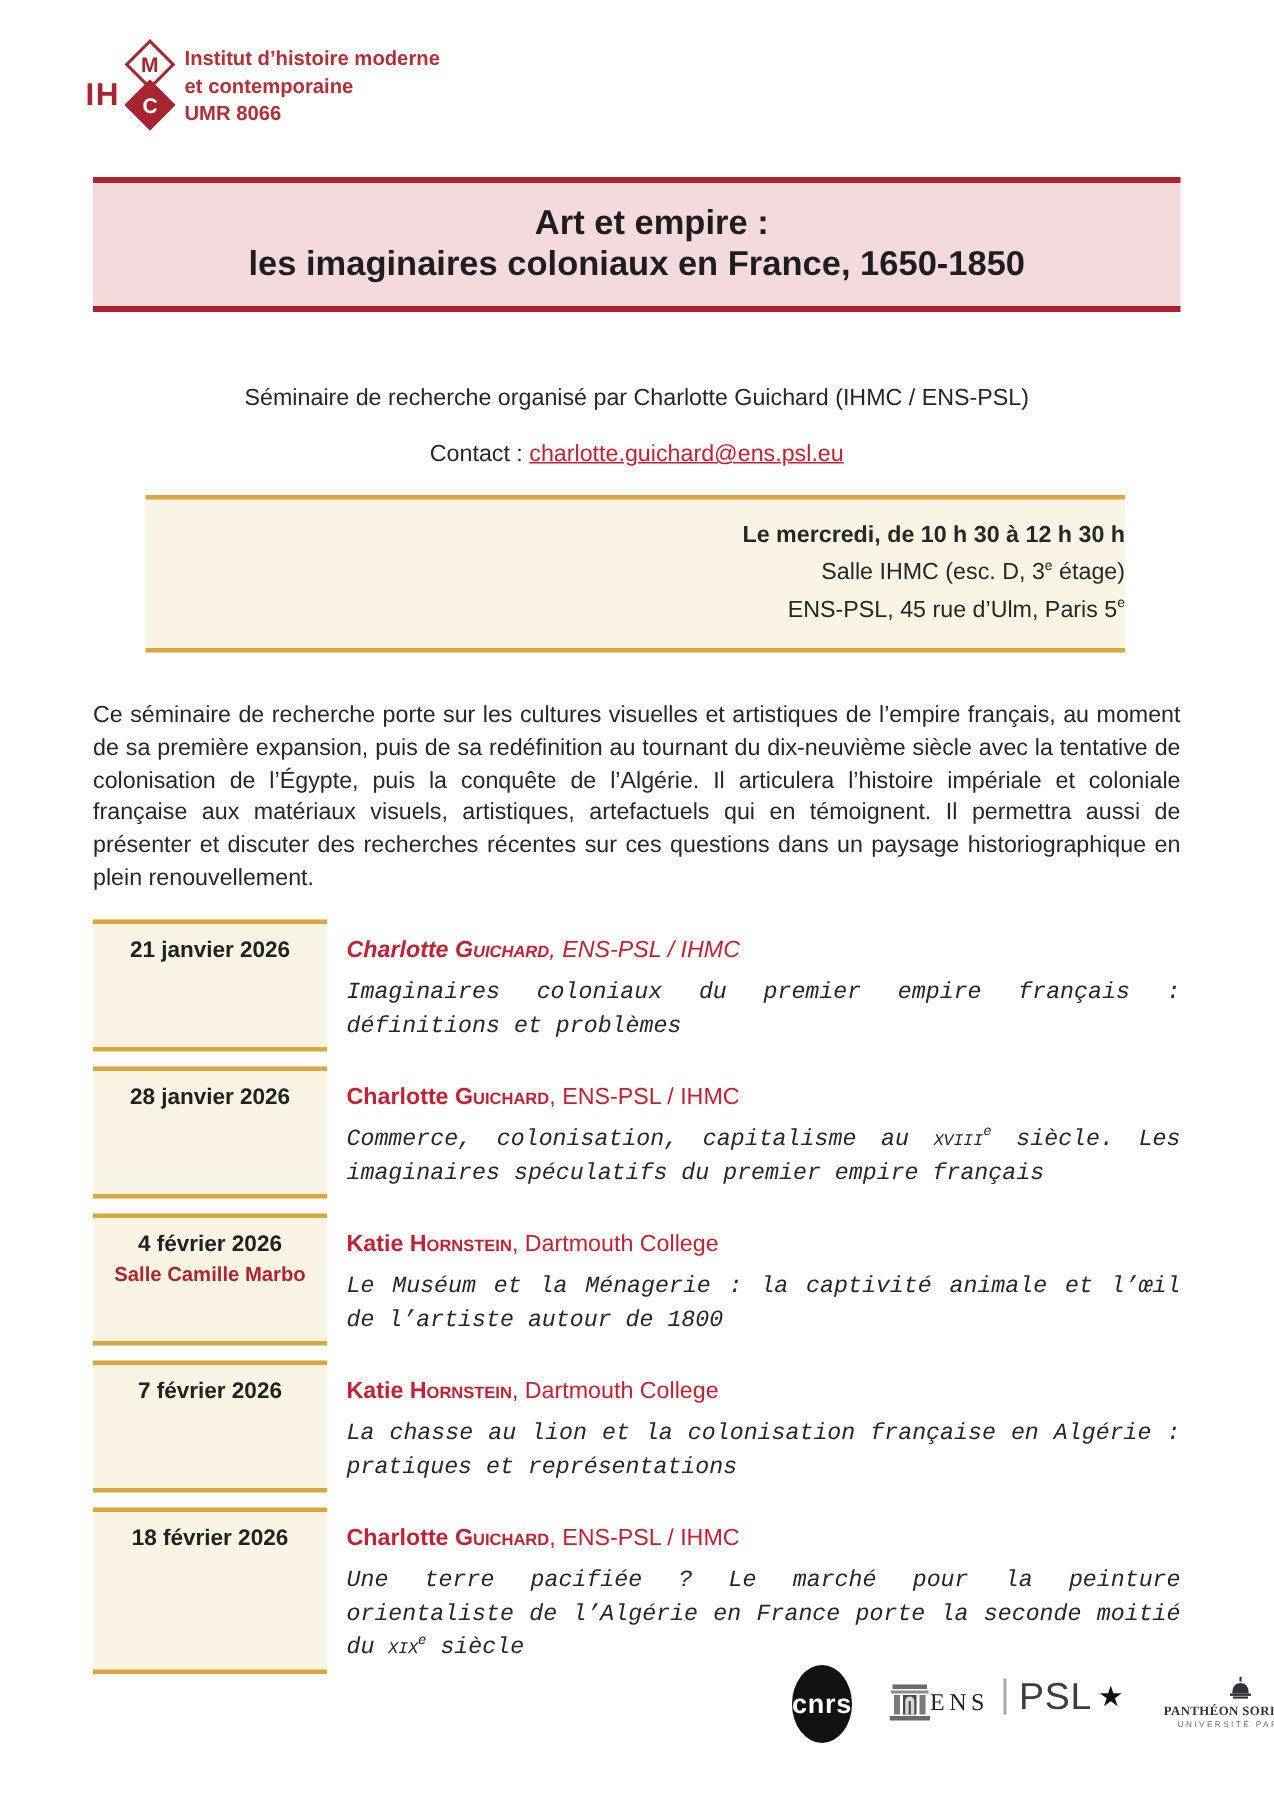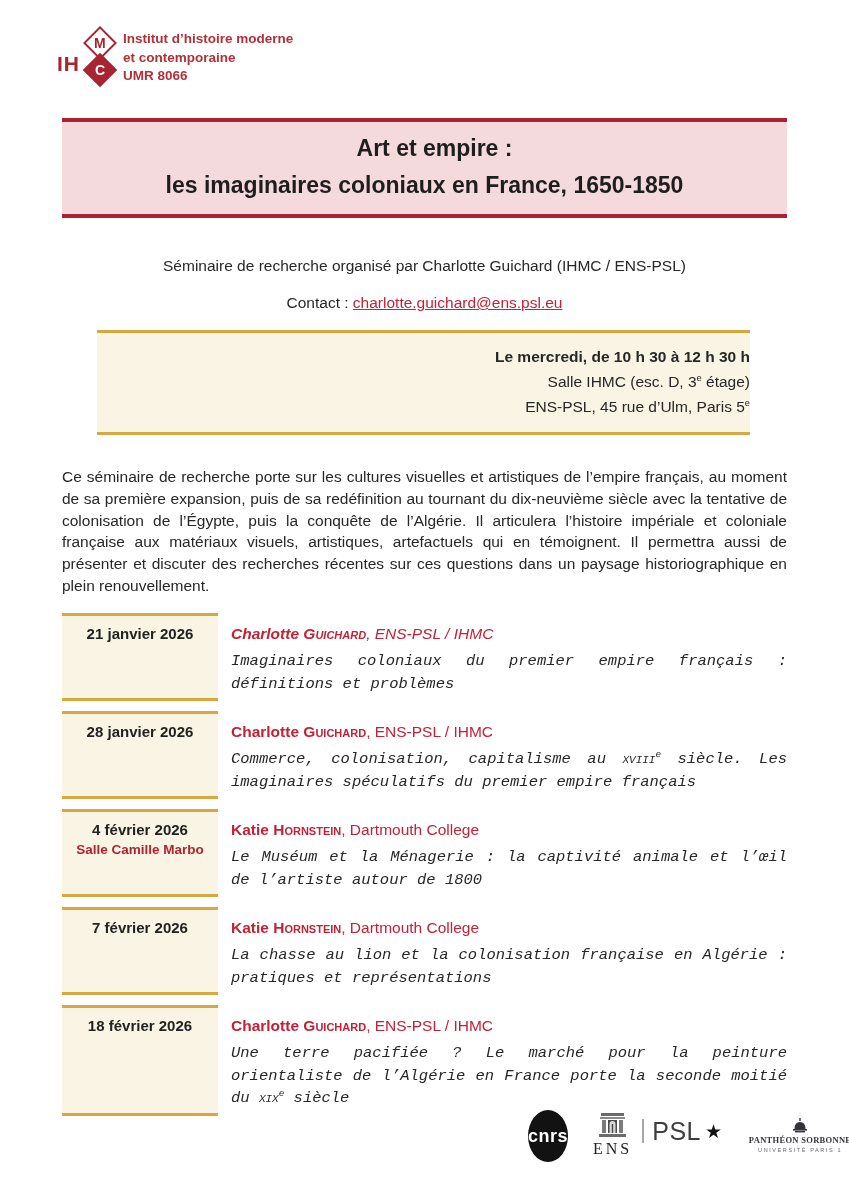--- a/index.html
+++ b/index.html
@@ -25,21 +25,21 @@
   .ihmc-text { position:absolute; left:66px; top:2px; color:#b23038; font-size:13.5px; line-height:18.5px; font-weight:bold; }
 
   
   .banner {
     position:absolute; left:62px; top:118px; width:725px;
     background:#f4dadd;
     border-top:4px solid #ae2230; border-bottom:4px solid #ae2230;
     text-align:center; padding:13px 0 15px;
   }
   .banner .t1, .banner .t2 { font-size:23px; font-weight:bold; color:#1e1e1e; }
-  .banner .t1 { margin-bottom:10px;padding-left:20px; }
+  .banner .t1 { margin-bottom:0;padding-left:20px; }
 
   
   .organizer { position:absolute; left:0; top:257px; width:849px; text-align:center; font-size:15.5px; color:#272727; }
   .contact-line { position:absolute; left:0; top:294px; width:849px; text-align:center; font-size:15.5px; color:#272727; }
   .contact-line a { color:#c22235; text-decoration:underline; }
 
   
   .infobox {
     position:absolute; left:97px; top:330px; width:653px;
     background:#faf4e4;
@@ -79,21 +79,21 @@
   .sess-title .scnum { font-variant:small-caps; }
 
   
   .footer { position:absolute; left:528px; top:1104px; width:260px; height:62px; display:flex; align-items:center; }
   .cnrs-badge {
     width:52px; height:52px; background:#121212; border-radius:50%;
     color:#fff; display:flex; align-items:center; justify-content:center;
     font-size:18px; font-weight:bold; letter-spacing:0.5px; margin-top:2px;
   }
   .ens-group { display:flex; align-items:center; margin-left:25px; }
-  .ens-logo { display:flex; flex-direction:column; align-items:center; }
+  .ens-logo { display:flex; align-items:center; }
   .ens-label { font-family:"Liberation Serif", serif; font-size:16px; letter-spacing:3px; color:#222; margin-top:1px; }
   .psl-bar { width:2px; height:24px; background:#a9a9a9; margin:0 8px 8px 10px; }
   .psl-label { font-size:25px; color:#3d3d3d; letter-spacing:0.5px; margin-bottom:8px; }
   .psl-star { font-size:19px; color:#111; margin:0 0 8px 4px; }
   .sorbonne { display:flex; flex-direction:column; align-items:center; margin-left:32px; width:92px; }
   .sorb-1 { font-family:"Liberation Serif", serif; font-size:8.5px; font-weight:bold; letter-spacing:0.3px; color:#33333a; white-space:nowrap; margin-top:2px; }
   .sorb-2 { font-size:5.5px; letter-spacing:1.6px; color:#6a6a72; margin-top:2px; white-space:nowrap; }
 </style>
 </head>
 <body>

